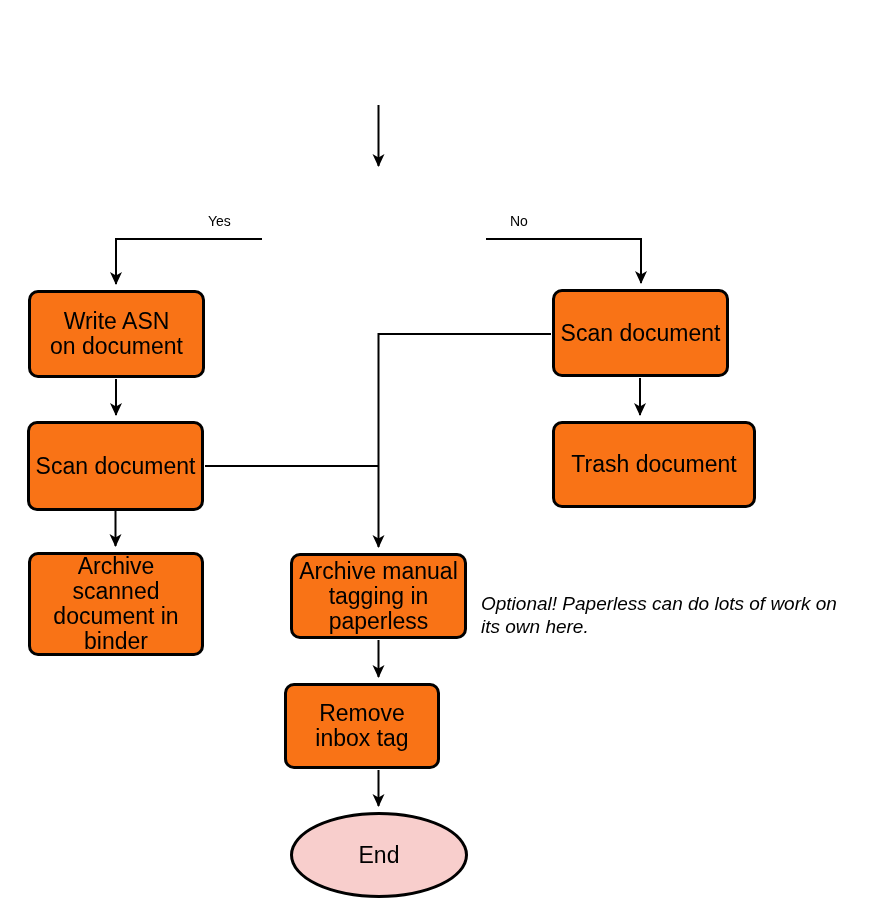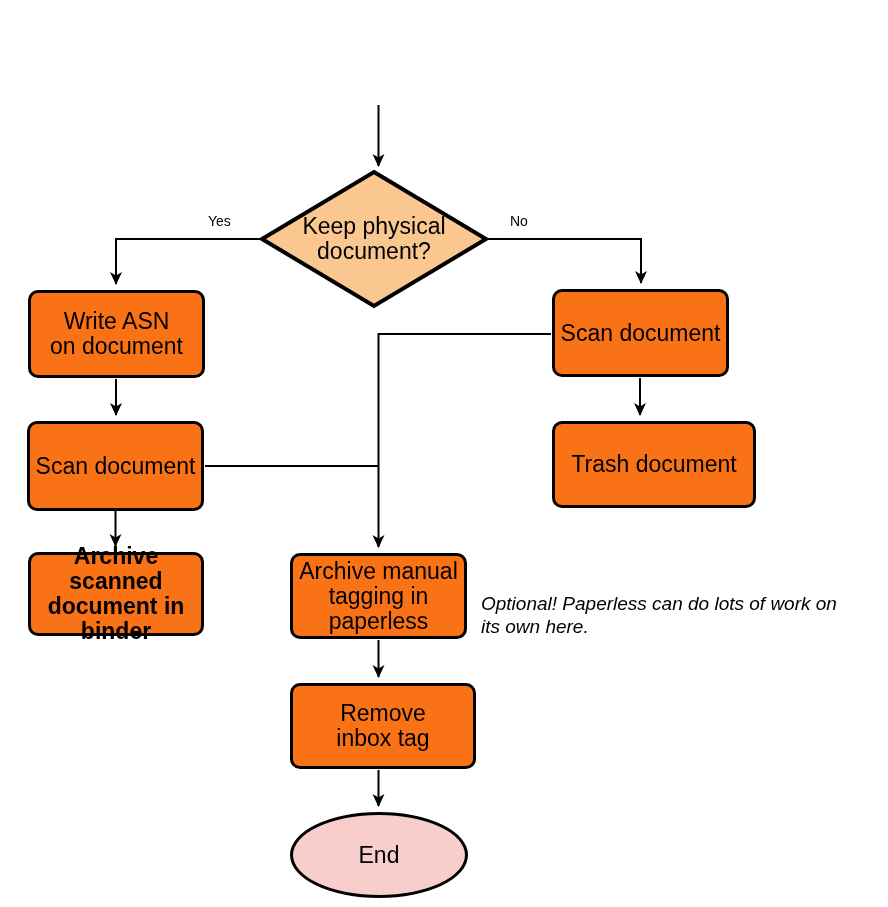--- a/index.html
+++ b/index.html
@@ -99,60 +99,51 @@
       <path d="M486 239 L641 239 L641 283" marker-end="url(#arrow)"></path>
       <path d="M640 378 L640 415" marker-end="url(#arrow)"></path>
       <path d="M551 334 L378.5 334 L378.5 547" marker-end="url(#arrow)"></path>
       <path d="M205 466 L378.5 466"></path>
       <path d="M378.5 640 L378.5 677" marker-end="url(#arrow)"></path>
       <path d="M378.5 770 L378.5 806" marker-end="url(#arrow)"></path>
     </g>
   </svg>
 
 
-  <div class="node decision" style="left:258px; top:168px; width:232px; height:142px;">
-    <svg viewBox="0 0 232 142">
-      <polygon points="116,4 228,71 116,138 4,71" fill="#FAC791" stroke="#000" stroke-width="4"></polygon>
-    </svg>
-    <div class="diamond-label">
-      <span class="line">Keep physical</span>
-      <span class="line">document?</span>
-    </div>
-  </div>
 
   <div class="node process" style="left:28px; top:290px; width:177px; height:88px;">
     <span class="line">Write ASN</span>
     <span class="line">on document</span>
   </div>
 
   <div class="node process" style="left:27px; top:421px; width:177px; height:90px;">
     <span>Scan document</span>
   </div>
 
-  <div class="node process" style="left:28px; top:552px; width:176px; height:84px;font-weight:bold;">
+  <div class="node process" style="left:28px; top:552px; width:176px; height:104px;">
     <span class="line">Archive scanned</span>
     <span class="line">document in</span>
     <span class="line">binder</span>
   </div>
 
   <div class="node process" style="left:552px; top:289px; width:177px; height:88px;">
     <span>Scan document</span>
   </div>
 
   <div class="node process" style="left:552px; top:421px; width:204px; height:87px;">
     <span>Trash document</span>
   </div>
 
   <div class="node process" style="left:290px; top:553px; width:177px; height:86px;">
     <span class="line">Archive manual</span>
     <span class="line">tagging in</span>
     <span class="line">paperless</span>
   </div>
 
-  <div class="node process" style="left:290px; top:683px; width:186px; height:86px;">
+  <div class="node process" style="left:284px; top:683px; width:156px; height:86px;">
     <span class="line">Remove</span>
     <span class="line">inbox tag</span>
   </div>
 
   <div class="node terminator" style="left:290px; top:812px; width:178px; height:86px;">
     <span>End</span>
   </div>
 
   <div class="edge-label" style="left:206px; top:211px;">Yes</div>
   <div class="edge-label" style="left:508px; top:211px;">No</div>

